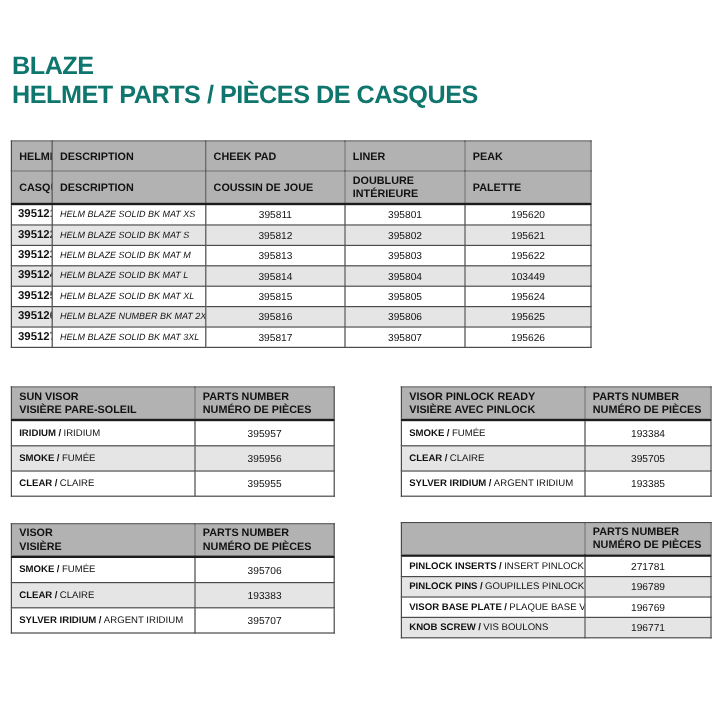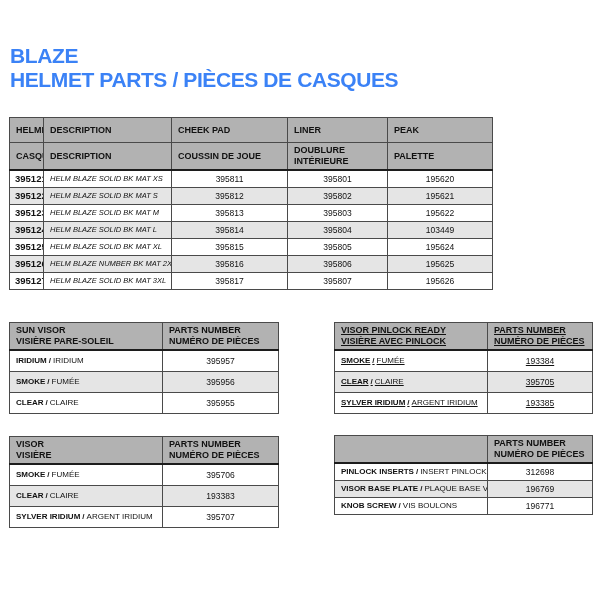--- a/index.html
+++ b/index.html
@@ -2,21 +2,21 @@
 <html><head>
 <meta charset="utf-8">
 <style>
   * { box-sizing: border-box; margin: 0; padding: 0; }
   html, body { width: 600px; height: 600px; background: #ffffff; }
   body { font-family: "Liberation Sans", sans-serif; color: #111; position: relative; }
 
   .page-title { position: absolute; left: 10px; top: 44px; }
   .page-title .t1, .page-title .t2 {
     font-weight: bold; font-size: 21px; line-height: 24px;
-    letter-spacing: -0.4px; color: #3b82f6;
+    letter-spacing: -0.4px; color: #0f766e;
   }
 
   table { border-collapse: collapse; table-layout: fixed; position: absolute; }
   th, td { border: 1px solid #4a4a4a; vertical-align: middle; overflow: hidden; white-space: nowrap; }
   thead th { background: #b2b2b2; text-align: left; padding: 2px 6px; font-size: 9px; line-height: 11px; }
   thead { border-bottom: 2px solid #1c1c1c; }
   tbody tr:nth-child(even) td { background: #e5e5e5; }
   td.num { text-align: center; font-size: 8.5px; font-weight: normal; }
   td.lbl { padding-left: 6px; font-size: 8px; }
   td.lbl .en { font-weight: bold; }
@@ -27,21 +27,21 @@
   #main-table thead tr { height: 25px; }
   #main-table tbody tr { height: 17px; }
   #main-table thead th.wrap { white-space: normal; }
   #main-table td.helmet { font-weight: bold; font-size: 9.5px; padding-left: 5px; }
   #main-table td.desc { font-size: 7.5px; padding-left: 6px; font-style: italic; }
 
   .small-table thead tr { height: 23px; }
   .small-table tbody tr { height: 21px; }
   .small-table thead th span { display: block; }
   #sun-visor-table { left: 9px; top: 322px; width: 269px; }
-  #pinlock-ready-table { left: 334px; top: 322px; width: 258px; text-decoration: underline; }
+  #pinlock-ready-table { left: 334px; top: 322px; width: 258px; }
   #visor-table { left: 9px; top: 436px; width: 269px; }
   #accessories-table { left: 334px; top: 435px; width: 258px; }
   #accessories-table tbody tr { height: 17px; padding-left: 16px; }
 </style>
 </head>
 <body>
 
 <div class="page-title">
   <div class="t1">BLAZE</div>
   <div class="t2">HELMET PARTS / PIÈCES DE CASQUES</div>
@@ -233,21 +233,25 @@
       <th></th>
       <th>
         <span>PARTS NUMBER</span>
         <span>NUMÉRO DE PIÈCES</span>
       </th>
     </tr>
   </thead>
   <tbody>
     <tr>
       <td class="lbl"><span class="en">PINLOCK INSERTS</span><span class="sep">/</span><span class="fr">INSERT PINLOCK</span></td>
-      <td class="num">312698</td>
+      <td class="num">271781</td>
+    </tr>
+    <tr>
+      <td class="lbl"><span class="en">PINLOCK PINS</span><span class="sep">/</span><span class="fr">GOUPILLES PINLOCK</span></td>
+      <td class="num">196789</td>
     </tr>
     <tr>
       <td class="lbl"><span class="en">VISOR BASE PLATE</span><span class="sep">/</span><span class="fr">PLAQUE BASE VISIÈRE</span></td>
       <td class="num">196769</td>
     </tr>
     <tr>
       <td class="lbl"><span class="en">KNOB SCREW</span><span class="sep">/</span><span class="fr">VIS BOULONS</span></td>
       <td class="num">196771</td>
     </tr>
   </tbody>

